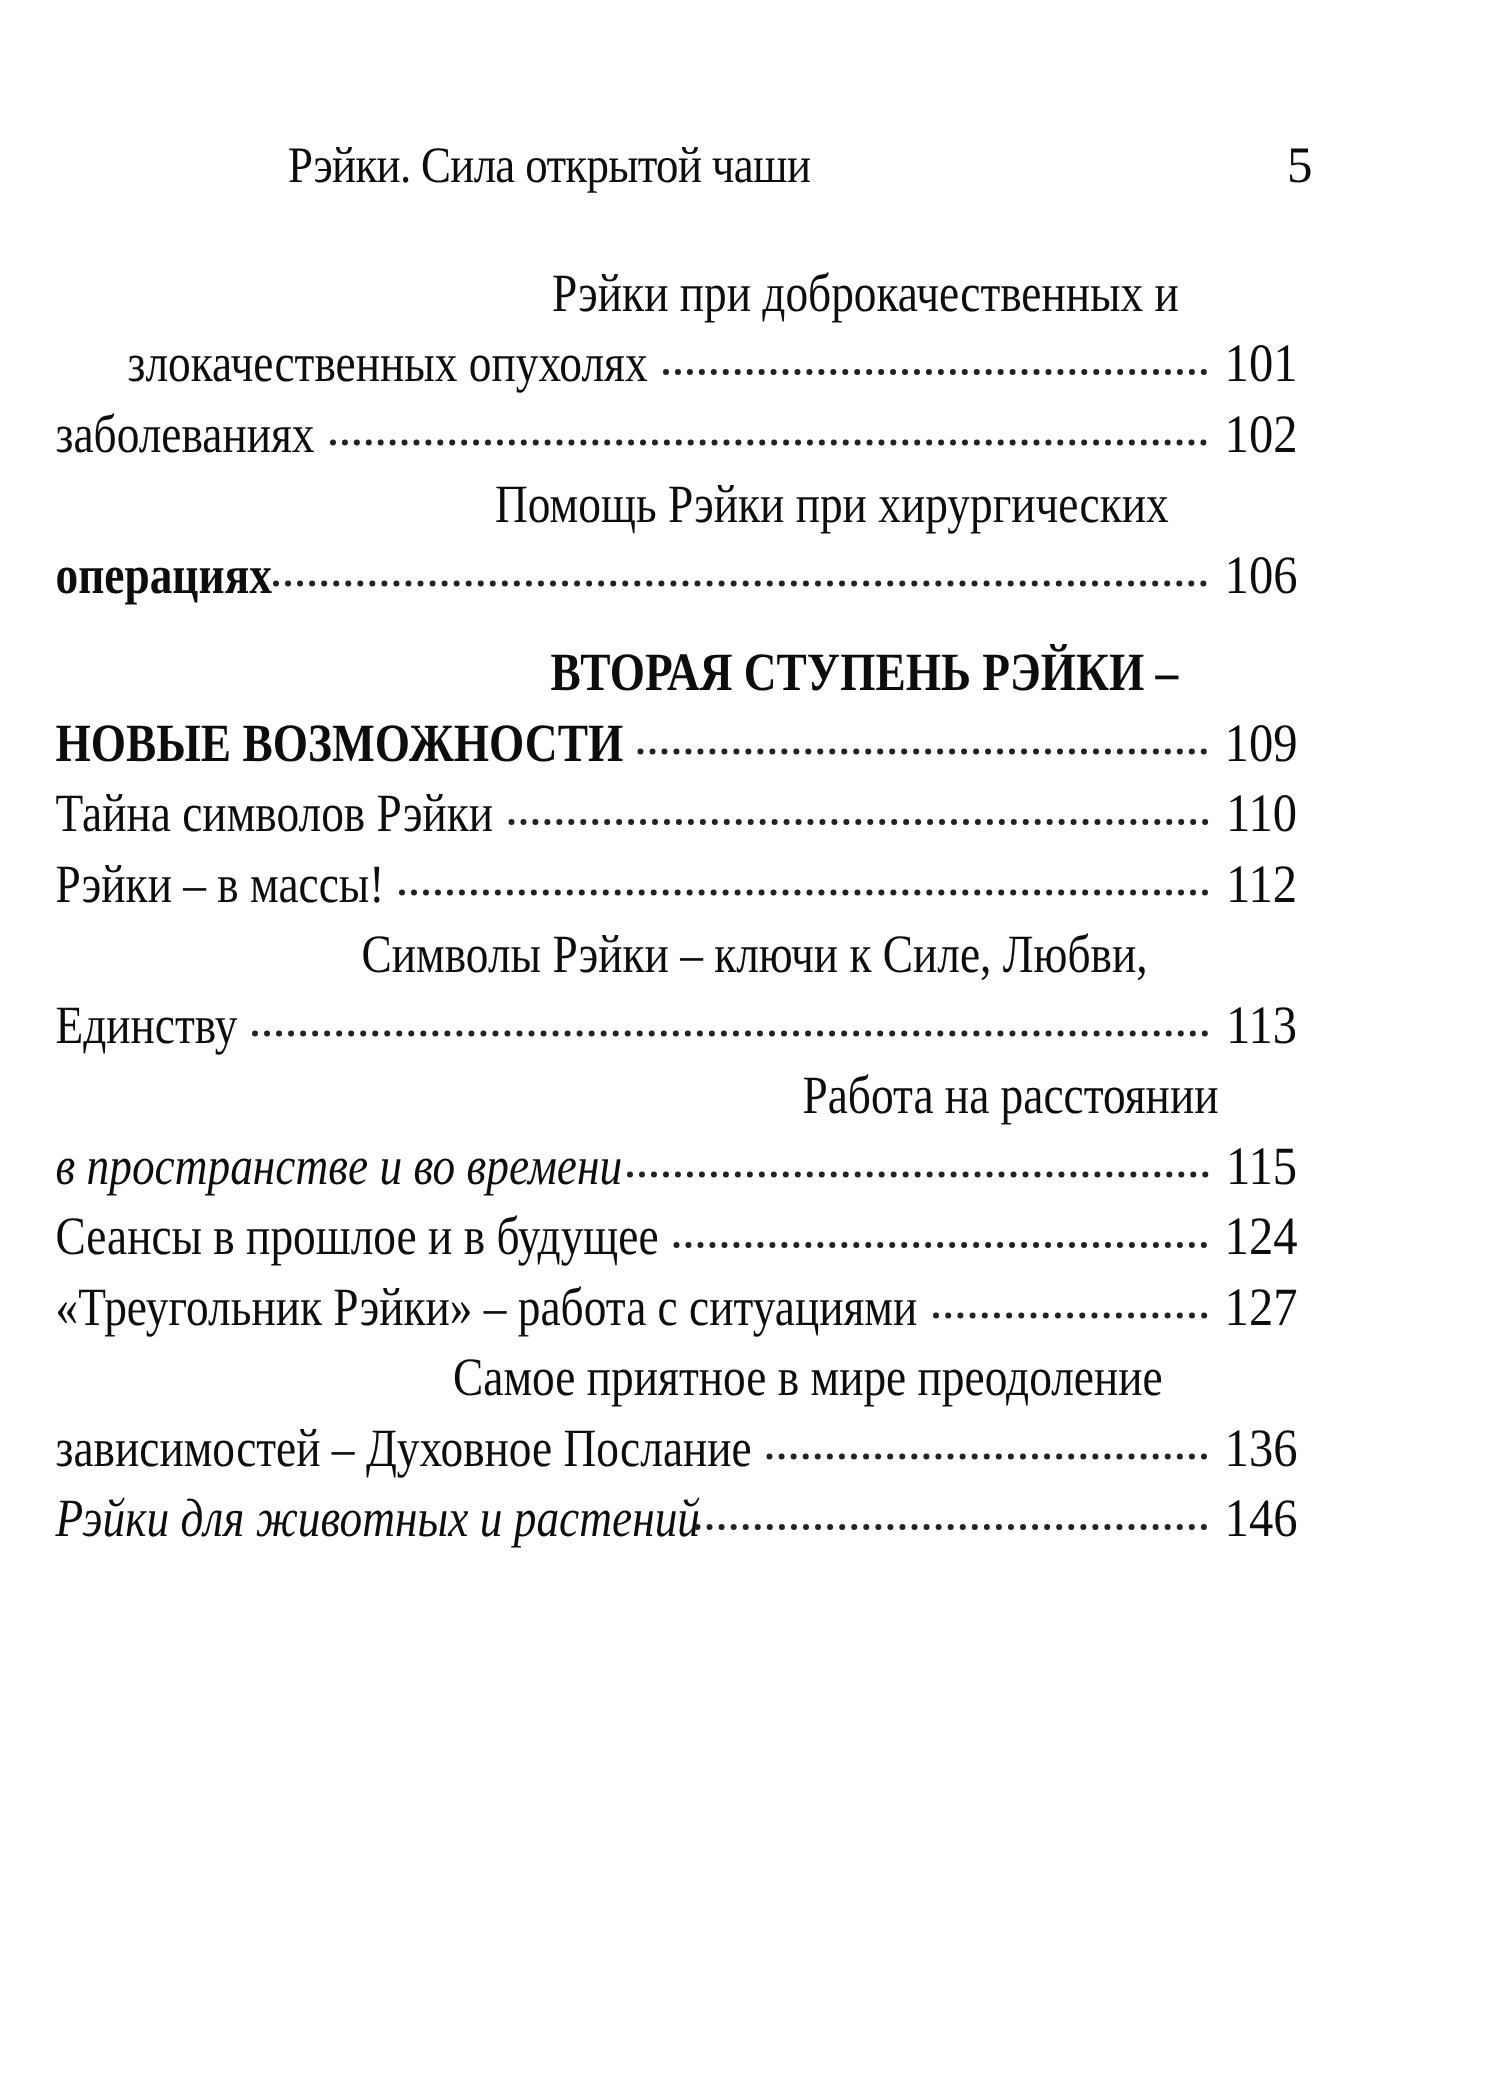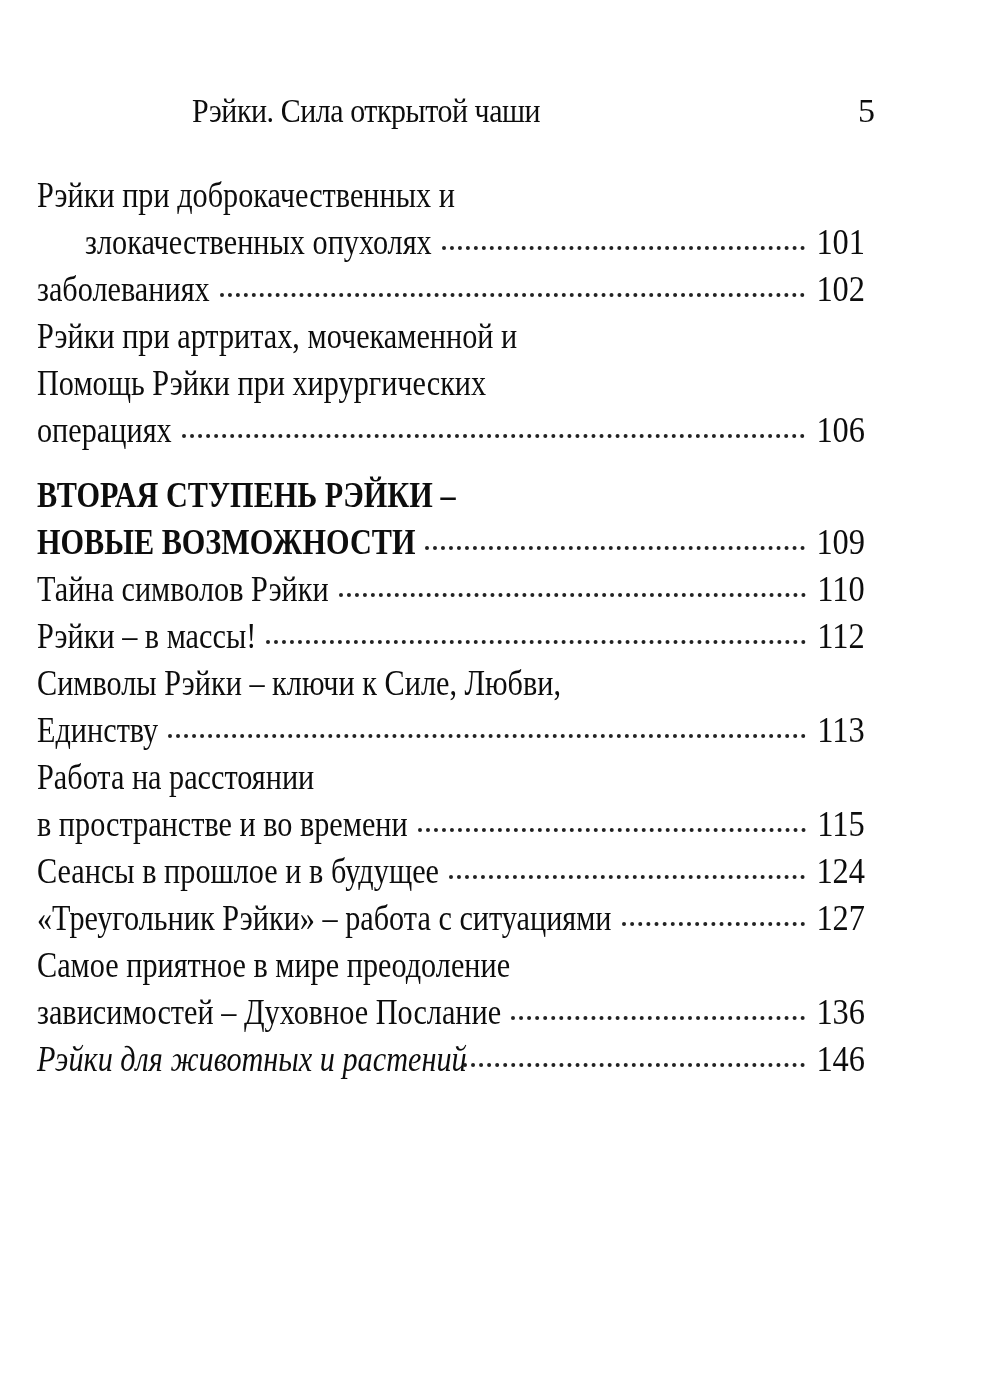--- a/index.html
+++ b/index.html
@@ -18,20 +18,21 @@
     }
     .page-number {
       position: absolute; left: 848px; top: 0; font-size: 34px;
     }
     .toc {
       position: absolute; left: 37px; top: 172px; width: 828px;
     }
     .line {
       height: 47px; line-height: 47px; font-size: 36px; white-space: nowrap;
       position: relative;
+      text-align: right;
     }
     .line .text { display: inline-block; transform: scaleX(0.84); transform-origin: left center; }
     .entry-end { display: flex; align-items: baseline; }
     .entry-end .text-wrap { flex: 0 0 auto; overflow: visible; }
     .leader {
       flex: 1 1 auto; margin: 0 6px 0 10px; height: 1px;
       border-bottom: 4px dotted #222; transform: translateY(-4px);
     }
     .pg { flex: 0 0 auto; font-size: 36px; transform: scaleX(0.9); transform-origin: right center; }
     .bold { font-weight: bold; }
@@ -58,27 +59,26 @@
 
   <div>
     <div class="line entry-end">
         <span class="text-wrap" style="width: 172.686px;"><span class="text">заболеваниях</span></span>
         <span class="leader"></span>
         <span class="pg">102</span>
       </div>
   </div>
 
   <div>
-    <div class="line"><span class="text">Рэйки при артритах, мочекаменной и</span></div>
   </div>
 
   <div>
     <div class="line"><span class="text">Помощь Рэйки при хирургических</span></div>
     <div class="line entry-end">
-        <span class="text-wrap" style="width: 134.662px;"><span class="text">операциях</span></span>
+        <span class="text-wrap" style="width: 134.662px; font-weight: bold;"><span class="text">операциях</span></span>
         <span class="leader"></span>
         <span class="pg">106</span>
       </div>
   </div>
 
   <div class="section-gap"></div>
 
   <div>
     <div class="line bold"><span class="text">ВТОРАЯ СТУПЕНЬ РЭЙКИ –</span></div>
     <div class="line entry-end bold">
@@ -109,21 +109,21 @@
     <div class="line entry-end">
         <span class="text-wrap" style="width: 121.236px;"><span class="text">Единству</span></span>
         <span class="leader"></span>
         <span class="pg">113</span>
       </div>
   </div>
 
   <div>
     <div class="line"><span class="text">Работа на расстоянии</span></div>
     <div class="line entry-end">
-        <span class="text-wrap" style="width: 370.716px;"><span class="text">в пространстве и во времени</span></span>
+        <span class="text-wrap" style="width: 370.716px; font-style: italic;"><span class="text">в пространстве и во времени</span></span>
         <span class="leader"></span>
         <span class="pg">115</span>
       </div>
   </div>
 
 
   <div>
     <div class="line entry-end">
         <span class="text-wrap" style="width: 402.019px;"><span class="text">Сеансы в прошлое и в будущее</span></span>
         <span class="leader"></span>

